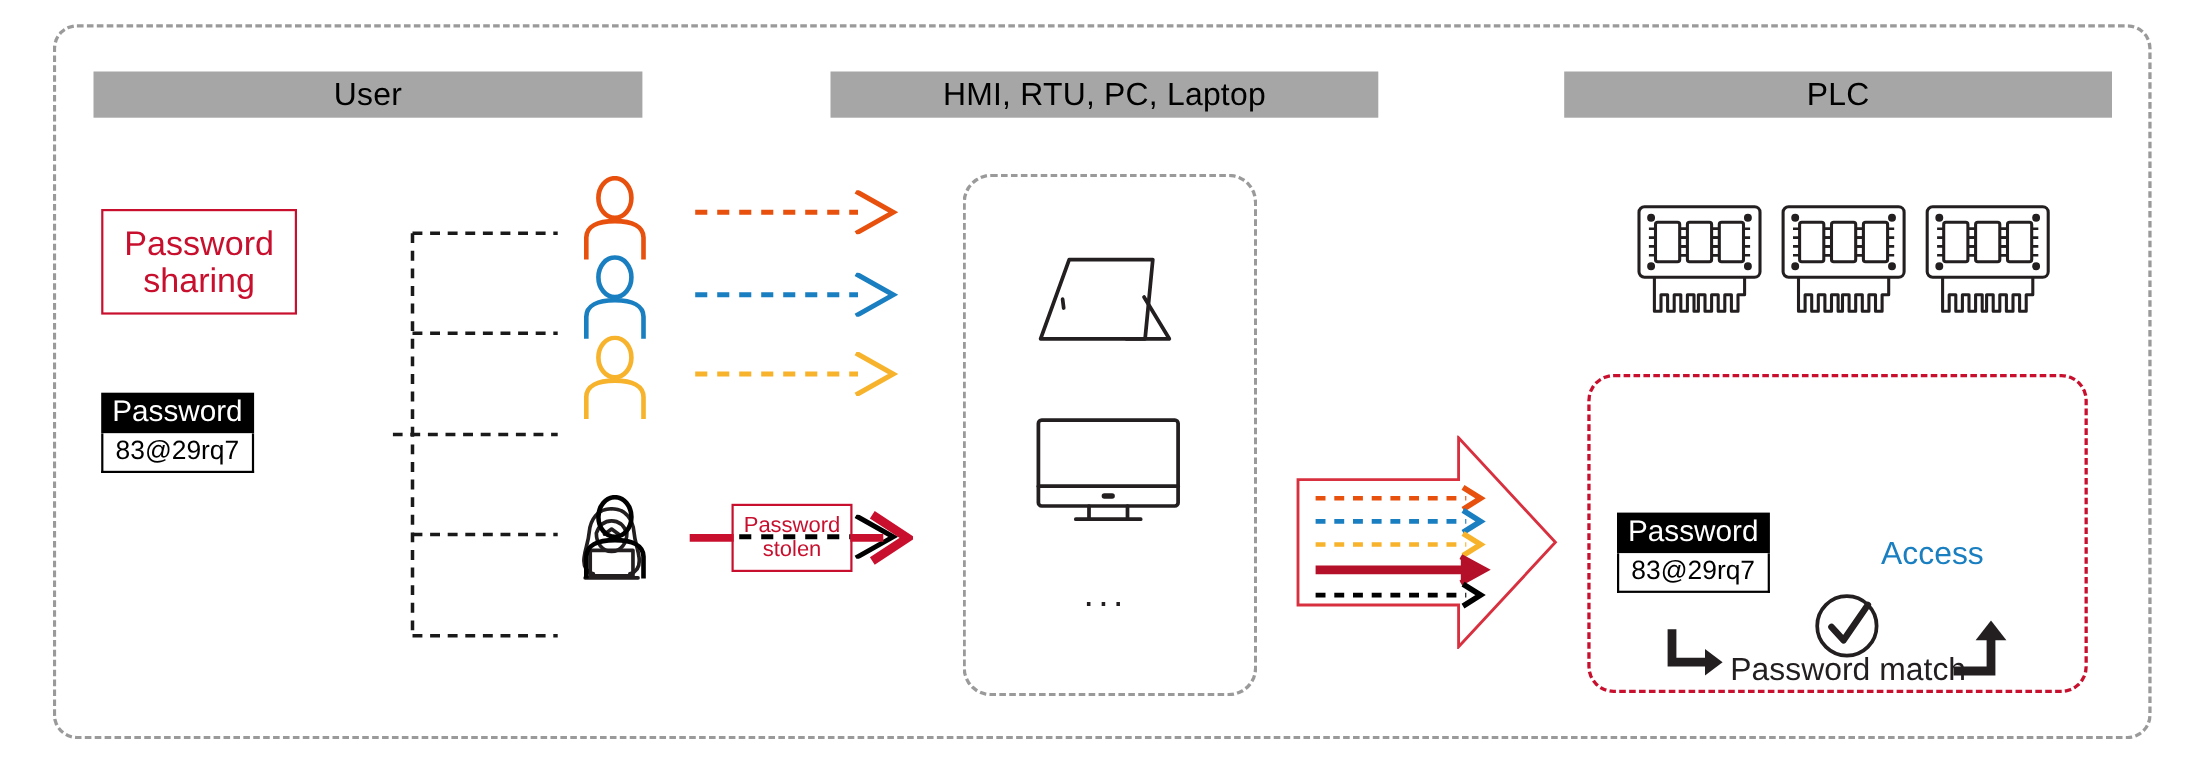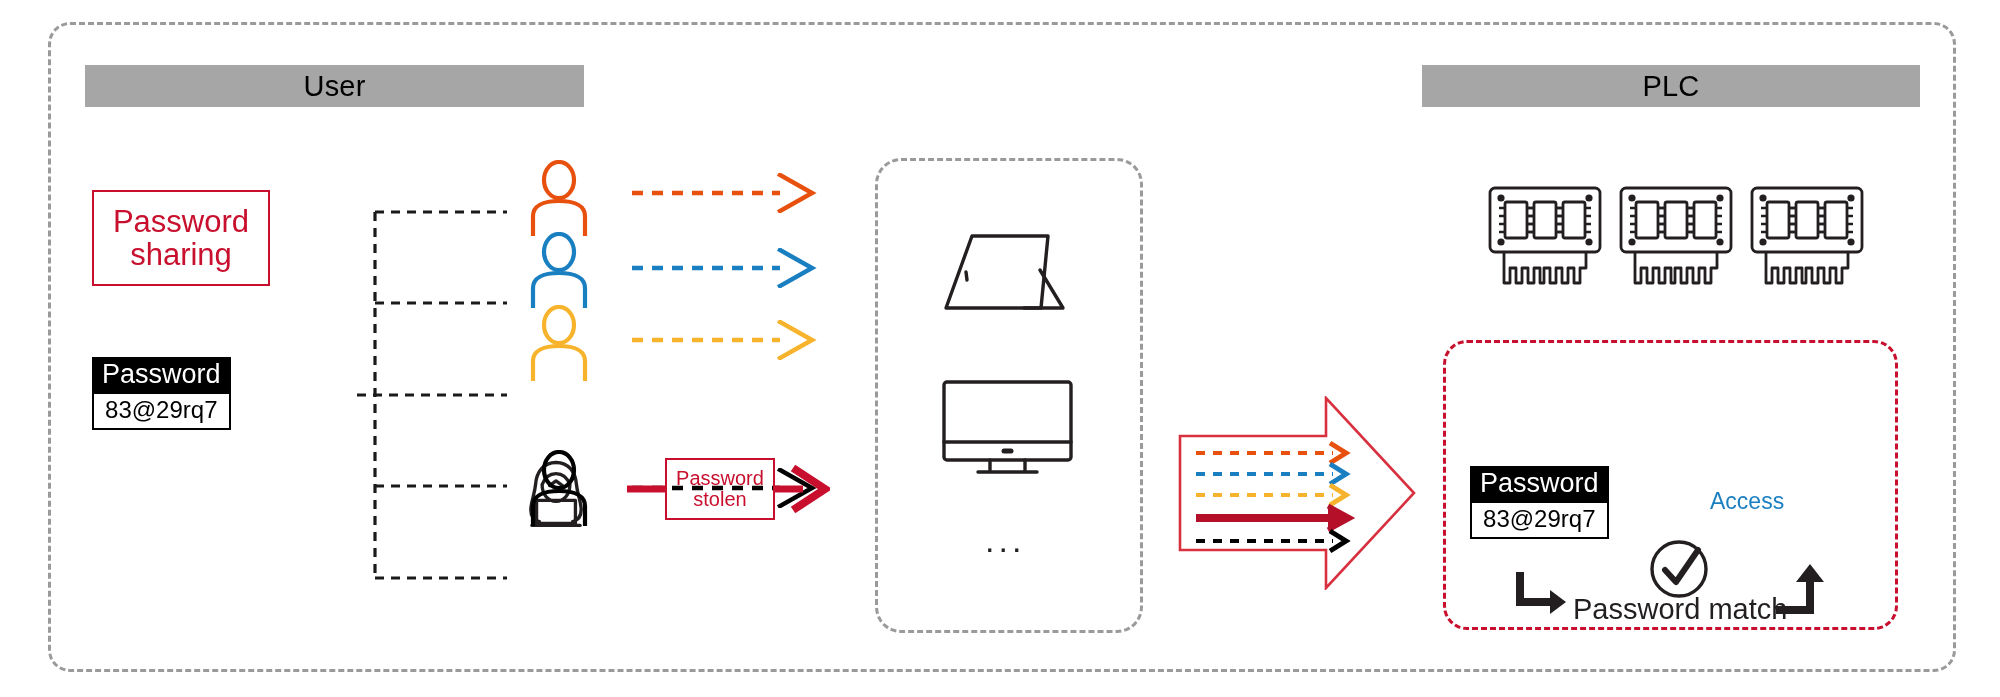--- a/index.html
+++ b/index.html
@@ -92,38 +92,41 @@
   
   .ui-box{
     position:absolute;left:1443px;top:340px;width:455px;height:290px;
     border:3.5px dashed #C8102E;border-radius:24px;box-sizing:border-box;
   }
   .ui-title{
     position:absolute;left:1500px;top:378px;width:345px;text-align:center;
     color:#C8102E;font-size:33px;
   }
   .access-lbl{
-    position:absolute;left:1710px;top:488px;color:#1A7FC1;font-size:23px;
+    position:absolute;left:1710px;top:488px;color:#1A7FC1;font-size:29px;
   }
   .check{position:absolute;left:1648px;top:538px;width:62px;height:62px;}
   .pwmatch{
     position:absolute;left:1573px;top:593px;color:#231f20;font-size:29px;
   }
   .hook-l{position:absolute;left:1510px;top:568px;width:60px;height:50px;}
   .hook-r{position:absolute;left:1772px;top:560px;width:64px;height:58px;}
 </style>
 </head>
 <body>
 
 <div id="stage">
 
   <div class="outer-frame"></div>
 
   <div class="hdr" id="hdr-user">
     <span>User</span>
+  </div>
+  <div class="hdr" id="hdr-hmi">
+    <span>HMI, RTU, PC, Laptop</span>
   </div>
   <div class="hdr" id="hdr-plc">
     <span>PLC</span>
   </div>
 
   <div class="ps-box">
     <span>Password</span>
     <span>sharing</span>
   </div>
 

